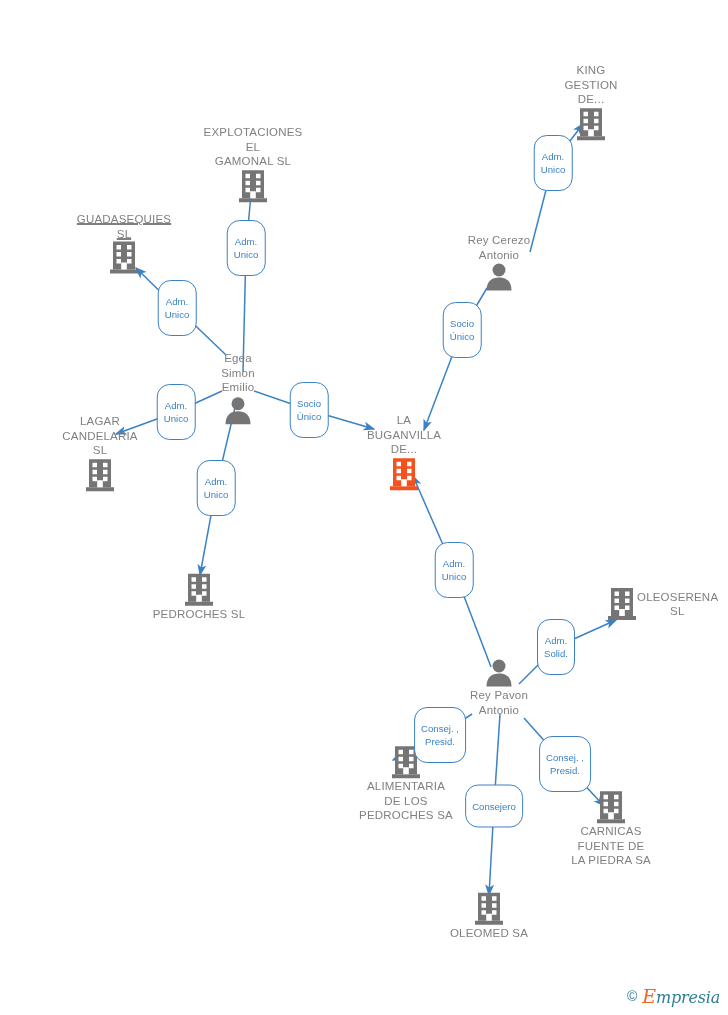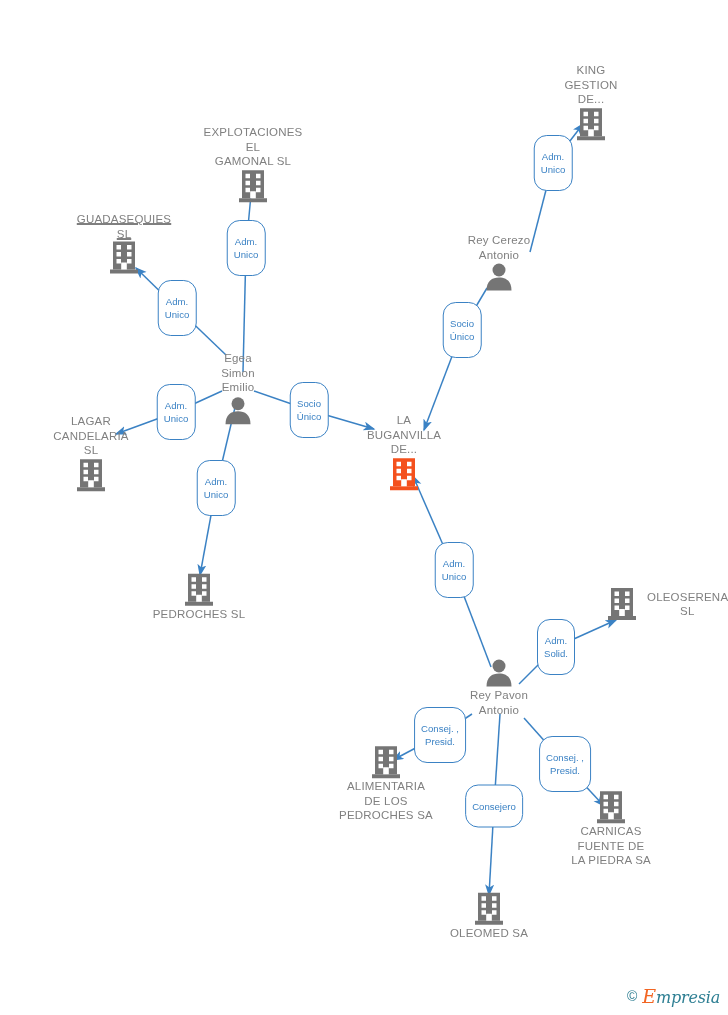--- a/index.html
+++ b/index.html
@@ -193,21 +193,21 @@
         <div class="node-label">Egea
 Simon
 Emilio</div>
         <div class="node-icon">
           <svg width="30" height="30" viewBox="0 0 30 30" aria-hidden="true">
             <circle cx="15" cy="8.5" r="6.5" fill="#757575"></circle>
             <path d="M2.5 29 C2.5 19.5 8 16 15 16 C22 16 27.5 19.5 27.5 29 Z" fill="#757575"></path>
           </svg>
         </div>
       </div>
-      <div class="node" style="left: 91px; top: 453px; transform: translate(-50%, -50%);">
+      <div class="node" style="left: 100px; top: 453px; transform: translate(-50%, -50%);">
         <div class="node-label">LAGAR
 CANDELARIA
 SL</div>
         <div class="node-icon">
           <svg width="30" height="34" viewBox="0 0 30 34" aria-hidden="true">
             <rect x="4" y="1" width="22" height="28" fill="#757575"></rect>
             <rect x="1" y="29" width="28" height="4" fill="#757575"></rect>
             <rect x="7.5" y="4.5" width="4.5" height="4.5" fill="#ffffff"></rect>
             <rect x="18" y="4.5" width="4.5" height="4.5" fill="#ffffff"></rect>
             <rect x="7.5" y="11.5" width="4.5" height="4.5" fill="#ffffff"></rect>
@@ -259,33 +259,33 @@
             <rect x="1" y="29" width="28" height="4" fill="#757575"></rect>
             <rect x="7.5" y="4.5" width="4.5" height="4.5" fill="#ffffff"></rect>
             <rect x="18" y="4.5" width="4.5" height="4.5" fill="#ffffff"></rect>
             <rect x="7.5" y="11.5" width="4.5" height="4.5" fill="#ffffff"></rect>
             <rect x="18" y="11.5" width="4.5" height="4.5" fill="#ffffff"></rect>
             <rect x="7.5" y="18.5" width="4.5" height="4.5" fill="#ffffff"></rect>
             <rect x="18" y="18.5" width="4.5" height="4.5" fill="#ffffff"></rect>
             <rect x="12.2" y="22" width="5.6" height="7" fill="#ffffff"></rect>
           </svg>
         </div>
-        <div class="node-label" style="margin-left: 10px;">OLEOSERENA SL</div>
+        <div class="node-label" style="margin-left: 0;">OLEOSERENA SL</div>
       </div>
       <div class="node" style="left: 499px; top: 687px; transform: translate(-50%, -50%);">
         <div class="node-icon">
           <svg width="30" height="30" viewBox="0 0 30 30" aria-hidden="true">
             <circle cx="15" cy="8.5" r="6.5" fill="#757575"></circle>
             <path d="M2.5 29 C2.5 19.5 8 16 15 16 C22 16 27.5 19.5 27.5 29 Z" fill="#757575"></path>
           </svg>
         </div>
         <div class="node-label">Rey Pavon
 Antonio</div>
       </div>
-      <div class="node" style="left: 386px; top: 784px; transform: translate(-50%, -50%);">
+      <div class="node" style="left: 406px; top: 784px; transform: translate(-50%, -50%);">
         <div class="node-icon">
           <svg width="30" height="34" viewBox="0 0 30 34" aria-hidden="true">
             <rect x="4" y="1" width="22" height="28" fill="#757575"></rect>
             <rect x="1" y="29" width="28" height="4" fill="#757575"></rect>
             <rect x="7.5" y="4.5" width="4.5" height="4.5" fill="#ffffff"></rect>
             <rect x="18" y="4.5" width="4.5" height="4.5" fill="#ffffff"></rect>
             <rect x="7.5" y="11.5" width="4.5" height="4.5" fill="#ffffff"></rect>
             <rect x="18" y="11.5" width="4.5" height="4.5" fill="#ffffff"></rect>
             <rect x="7.5" y="18.5" width="4.5" height="4.5" fill="#ffffff"></rect>
             <rect x="18" y="18.5" width="4.5" height="4.5" fill="#ffffff"></rect>

